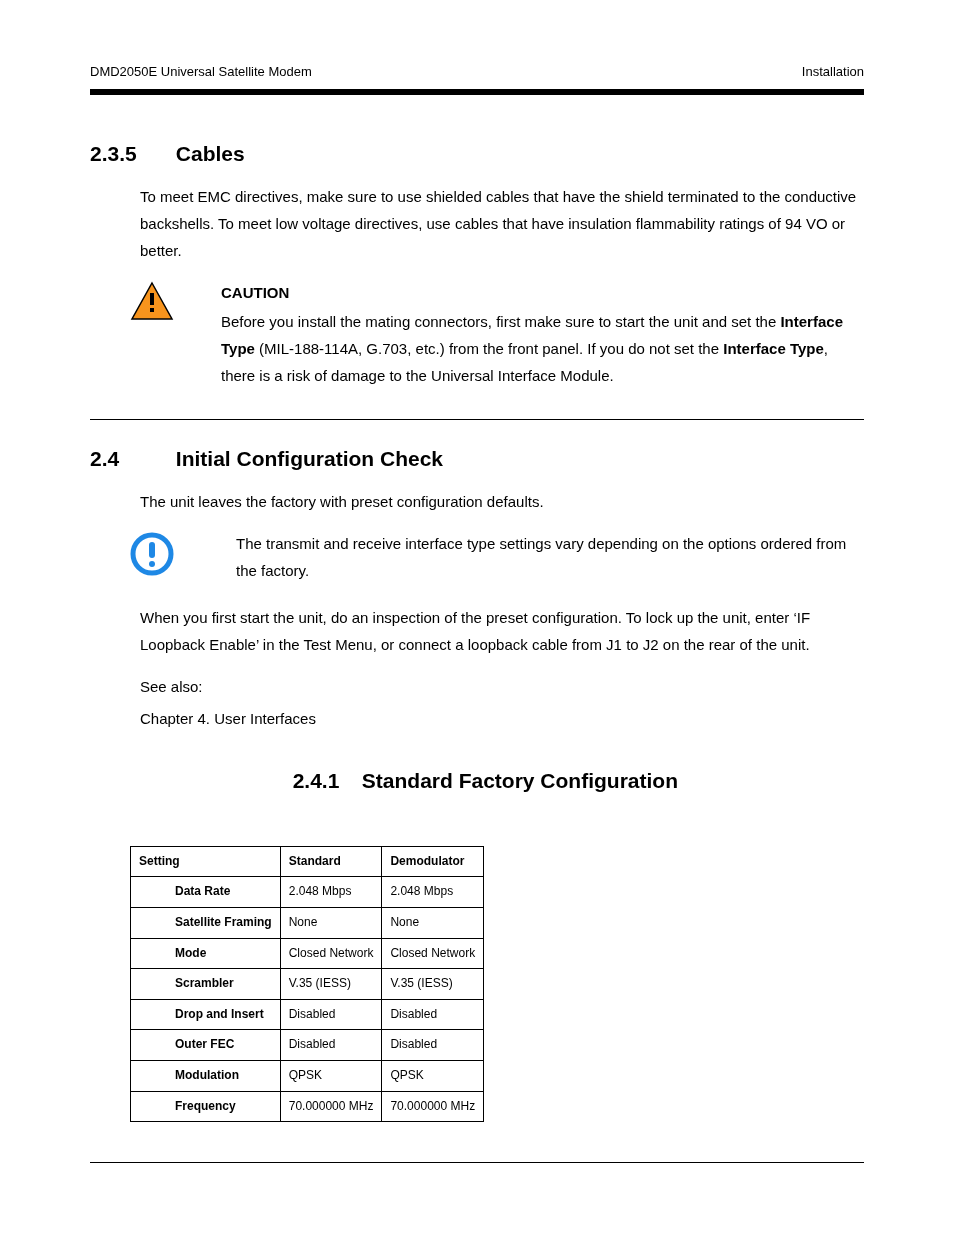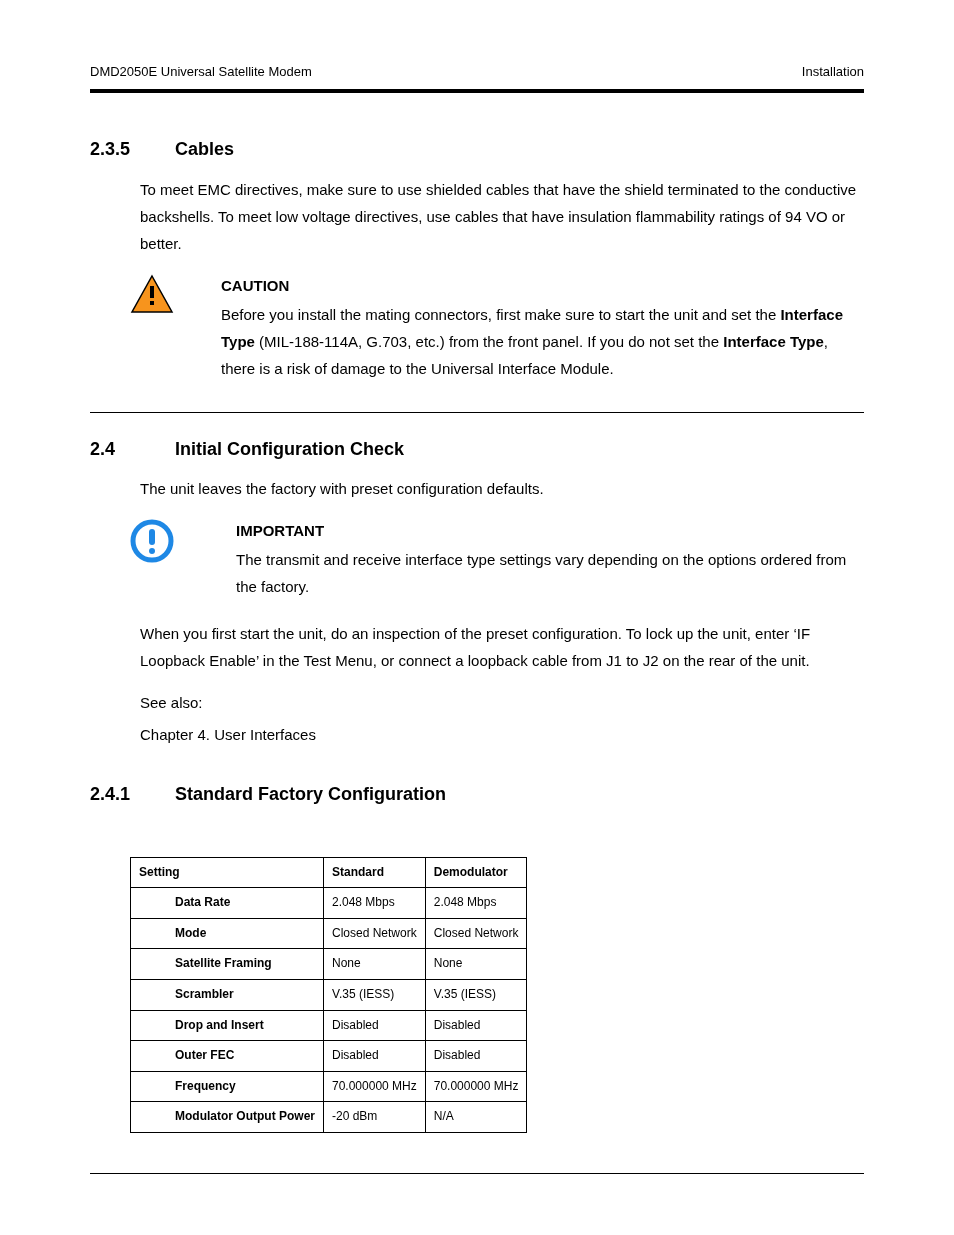--- a/index.html
+++ b/index.html
@@ -10,30 +10,30 @@
     padding: 60px 90px 40px 90px;
     width: 954px;
     box-sizing: border-box;
     line-height: 1.8;
   }
   .header-row {
     display: flex;
     justify-content: space-between;
     font-size: 13px;
     margin-bottom: 40px;
-    border-bottom: 4px solid #000000;
+    border-bottom: 6px solid #000000;
     padding-bottom: 6px;
   }
   .section-hr {
     border: none;
     border-top: 1px solid #000;
     margin: 30px 0 10px 0;
   }
   h2 {
-    font-size: 18px;
+    font-size: 21px;
     font-weight: bold;
     margin: 20px 0 10px 0;
   }
   h2 .num {
     display: inline-block;
     width: 80px;
   }
   .body-text {
     margin-left: 50px;
     margin-bottom: 15px;
@@ -120,82 +120,81 @@
 
 <div class="callout">
   <div class="callout-icon" style="flex:0 0 70px;">
     <svg width="44" height="44" viewBox="0 0 44 44">
       <circle cx="22" cy="22" r="19" fill="#fff" stroke="#1E88E5" stroke-width="5"></circle>
       <rect x="19" y="10" width="6" height="16" rx="3" fill="#1E88E5"></rect>
       <circle cx="22" cy="32" r="3" fill="#1E88E5"></circle>
     </svg>
   </div>
   <div class="callout-body">
-    <div class="callout-title">IMPORTANT</div>
     <div>The transmit and receive interface type settings vary depending on the options ordered from the factory.</div>
   </div>
 </div>
 
 <div class="body-text">When you first start the unit, do an inspection of the preset configuration.  To lock up the unit, enter ‘IF Loopback Enable’ in the Test Menu, or connect a loopback cable from J1 to J2 on the rear of the unit.</div>
 <div class="body-text" style="margin-bottom:5px;">See also:</div>
 <div class="body-text">Chapter 4. User Interfaces</div>
 
-<h2 style="margin-top:30px;">
+<h2 style="margin-top:30px;text-align:center;">
   <span class="num">2.4.1</span>
   <span>Standard Factory Configuration</span>
 </h2>
 
 <table class="cfg">
   <thead>
     <tr>
       <th>Setting</th>
       <th>Standard</th>
       <th>Demodulator</th>
     </tr>
   </thead>
   <tbody id="cfg-body">
       <tr>
         <td class="setting">Data Rate</td>
         <td>2.048 Mbps</td>
         <td>2.048 Mbps</td>
       </tr>
       <tr>
+        <td class="setting">Satellite Framing</td>
+        <td>None</td>
+        <td>None</td>
+      </tr>
+      <tr>
         <td class="setting">Mode</td>
         <td>Closed Network</td>
         <td>Closed Network</td>
       </tr>
       <tr>
-        <td class="setting">Satellite Framing</td>
-        <td>None</td>
-        <td>None</td>
-      </tr>
-      <tr>
         <td class="setting">Scrambler</td>
         <td>V.35 (IESS)</td>
         <td>V.35 (IESS)</td>
       </tr>
       <tr>
         <td class="setting">Drop and Insert</td>
         <td>Disabled</td>
         <td>Disabled</td>
       </tr>
       <tr>
         <td class="setting">Outer FEC</td>
         <td>Disabled</td>
         <td>Disabled</td>
       </tr>
       <tr>
+        <td class="setting">Modulation</td>
+        <td>QPSK</td>
+        <td>QPSK</td>
+      </tr>
+      <tr>
         <td class="setting">Frequency</td>
         <td>70.000000 MHz</td>
         <td>70.000000 MHz</td>
       </tr>
-      <tr>
-        <td class="setting">Modulator Output Power</td>
-        <td>-20 dBm</td>
-        <td>N/A</td>
-      </tr>
     </tbody>
 </table>
 
 <div class="footer-row">
   
   
 </div>
 
 </body></html>

